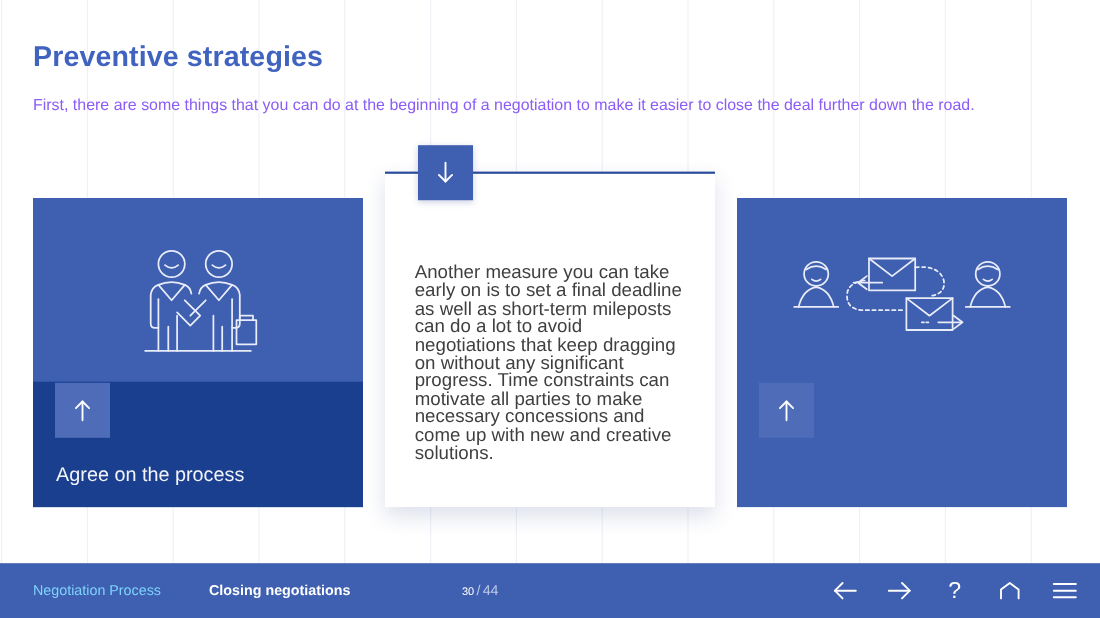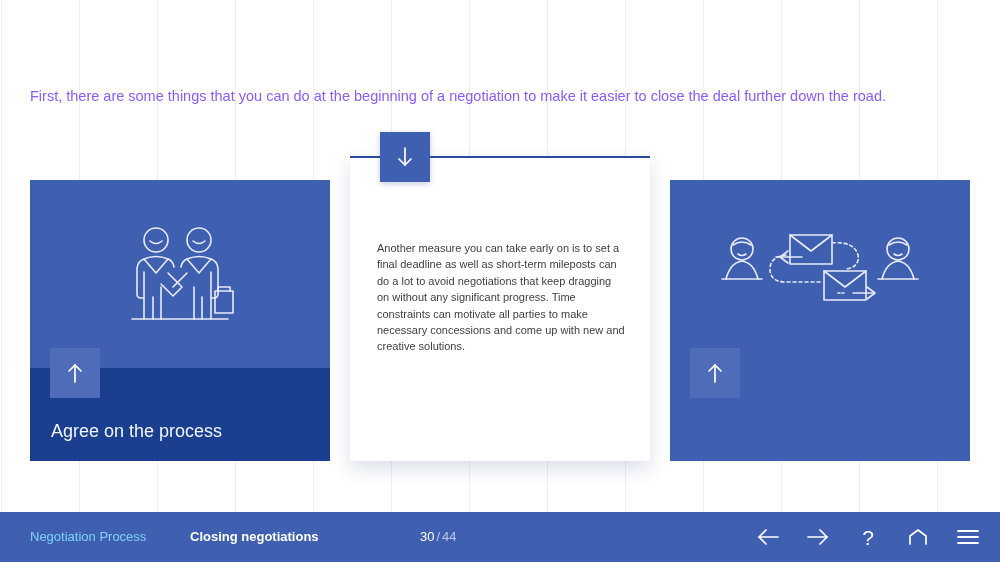--- a/index.html
+++ b/index.html
@@ -87,21 +87,21 @@
     display: flex;
     align-items: center;
     justify-content: center;
   }
 
   .card-footband {
     position: absolute;
     left: 0;
     bottom: 0;
     width: 300px;
-    height: 93px;
+    height: 114px;
     background: #1b3f8f;
   }
 
   .card-footband-label {
     position: absolute;
     left: 21px;
     bottom: 19px;
     font-size: 18px;
     color: #f2f4fa;
     white-space: nowrap;
@@ -143,21 +143,21 @@
     font-size: 19px;
     font-weight: bold;
     color: #4163c0;
   }
 
   #card-set-deadlines .expanded-body {
     position: absolute;
     left: 27px;
     top: 82px;
     width: 248px;
-    font-size: 11px;
+    font-size: 17px;
     line-height: 16.4px;
     color: #3f3f3f;
   }
 
   .toggle-badge.down {
     left: 380px;
     top: -48px;
     background: #3f5fb0;
     box-shadow: 0 2px 6px rgba(40, 60, 130, 0.25);
   }
@@ -195,21 +195,21 @@
     position: absolute;
     left: 420px;
     top: 17px;
     font-size: 13px;
     color: #bcc8e8;
   }
 
   #footer-pager .cur {
     font-weight: normal;
     color: #ffffff;
-    font-size: 13px;
+    font-size: 10px;
   }
 
   #footer-pager .sep { margin: 0 2px; }
 
   #footer-nav {
     position: absolute;
     right: 18px;
     top: 0;
     height: 50px;
     display: flex;
@@ -233,20 +233,21 @@
     color: #ffffff;
   }
 </style>
 </head>
 <body>
 
 <div id="grid-bg"></div>
 
 <div id="slide">
 
+  <div id="page-title">Preventive strategies</div>
   <div id="page-intro">First, there are some things that you can do at the beginning of a negotiation to make it easier to close the deal further down the road.</div>
 
   <div id="cards">
 
     <div class="card collapsed side-left">
       <div class="card-illustration">
         <svg width="120" height="100" viewBox="0 0 120 100" fill="none" stroke="#e8ecf8" stroke-width="1.6" stroke-linecap="round" stroke-linejoin="round">
           <circle cx="36" cy="15" r="12"></circle>
           <path d="M30 16 q6 5 12 0"></path>
           <circle cx="79" cy="15" r="12"></circle>

